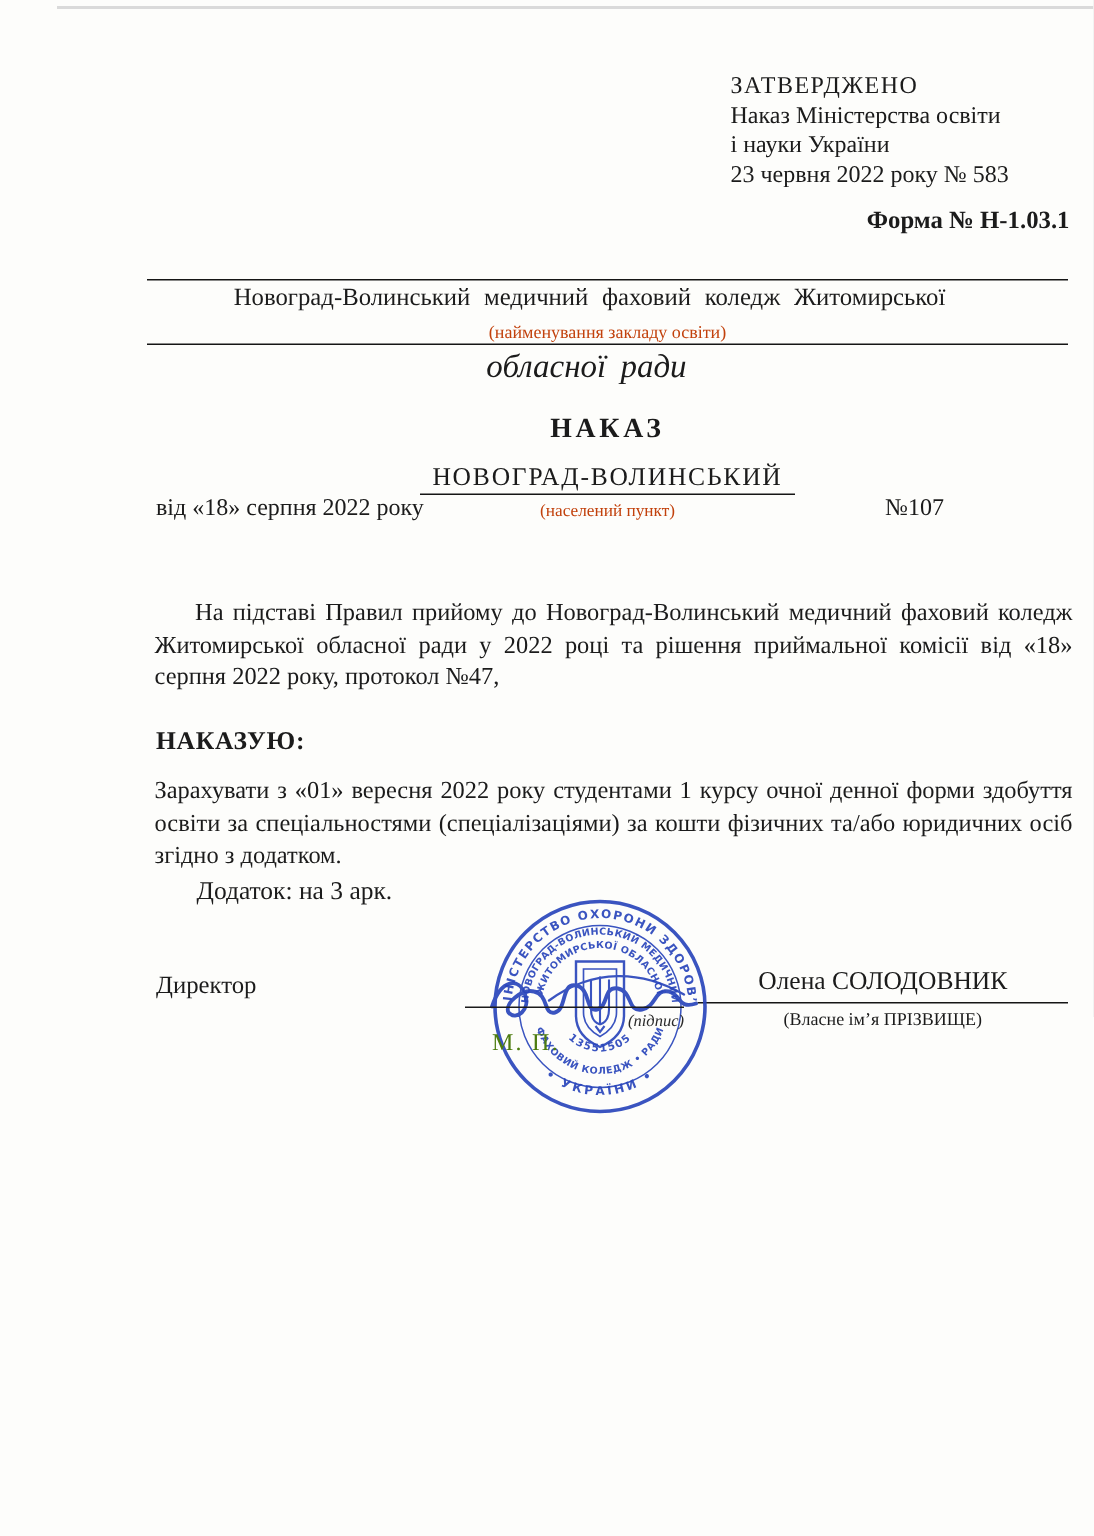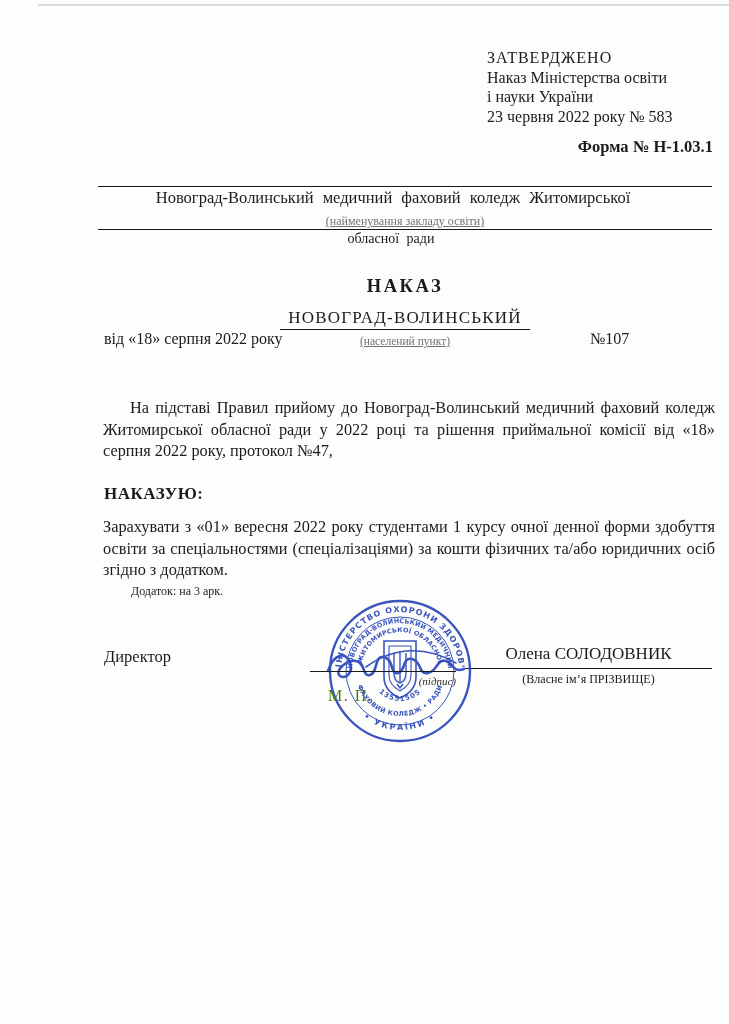--- a/index.html
+++ b/index.html
@@ -12,35 +12,35 @@
   .scan-edge-top{position:absolute;top:4px;left:38px;right:0;height:2px;background:#c7c7c7;opacity:.65;}
   .abs{position:absolute;}
   .approval{left:487px;top:48px;font-size:16px;line-height:19.5px;white-space:nowrap;}
   .approval .first{letter-spacing:1px;}
   .form-label{top:137px;right:16px;font-size:16.5px;font-weight:bold;white-space:nowrap;}
   .center-band{left:98px;width:614px;text-align:center;margin-top:24px;}
   .inst-line1{top:164px;font-size:16.5px;word-spacing:5px;white-space:nowrap;transform:translateX(-12px);}
   .rule{border-top:1.7px solid #151515;height:0;left:98px;width:614px;}
   .rule1{top:186px;}
   .rule2{top:229px;}
-  .caption{font-size:12px;color:#737373;text-decoration:underline;}
+  .caption{font-size:12px;color:#c2410c;}
   .caption1{top:190px;}
-  .inst-line2{top:207px;font-size:14px;word-spacing:4px;transform:translateX(-14px);}
+  .inst-line2{top:207px;font-size:22px;word-spacing:4px;transform:translateX(-14px);font-style:italic;}
   .order-title{top:252px;font-size:18.5px;font-weight:bold;letter-spacing:2.5px;}
   .city-wrap{top:284px;}
   .city{display:inline-block;font-size:17px;letter-spacing:1.2px;border-bottom:1.7px solid #151515;padding:0 8px 1px;}
   .city-caption{top:311px;font-size:11.5px;}
   .date-line{top:330px;left:104px;font-size:16px;white-space:nowrap;}
   .order-number{top:330px;left:590px;font-size:16px;white-space:nowrap;}
   .subject{top:374px;left:104px;font-size:17px;font-weight:bold;white-space:nowrap;}
   .par{left:103px;width:612px;font-size:16.3px;line-height:21.5px;text-align:justify;}
   .preamble{top:397px;text-indent:27px;}
   .decree-word{top:484px;left:104px;font-size:17px;font-weight:bold;letter-spacing:.5px;}
   .body-par{top:516px;}
-  .attachment{top:584px;left:131px;font-size:12px;white-space:nowrap;}
+  .attachment{top:584px;left:131px;font-size:17px;white-space:nowrap;}
   .director{top:647px;left:104px;font-size:16.5px;}
   .stamp-svg{left:314px;top:585px;z-index:2;}
   .sig-line{top:671px;left:310px;width:146px;border-top:1.8px solid #1b1b1b;height:0;z-index:3;}
   .sig-caption{top:675px;left:310px;width:146px;text-align:right;font-size:11px;color:#2a2a2a;z-index:3;font-style:italic;}
   .seal-mark{top:687px;left:328px;font-size:16px;letter-spacing:1.5px;z-index:3;color:#4d7c0f;}
   .name{top:644px;left:465px;width:247px;text-align:center;font-size:17px;white-space:nowrap;}
   .name-line{top:668px;left:465px;width:247px;border-top:1.7px solid #151515;height:0;}
   .name-caption{top:672px;left:465px;width:247px;text-align:center;font-size:12px;}
   .stamp-text{font-family:"DejaVu Sans","Liberation Sans",sans-serif;font-weight:bold;}
 </style>

